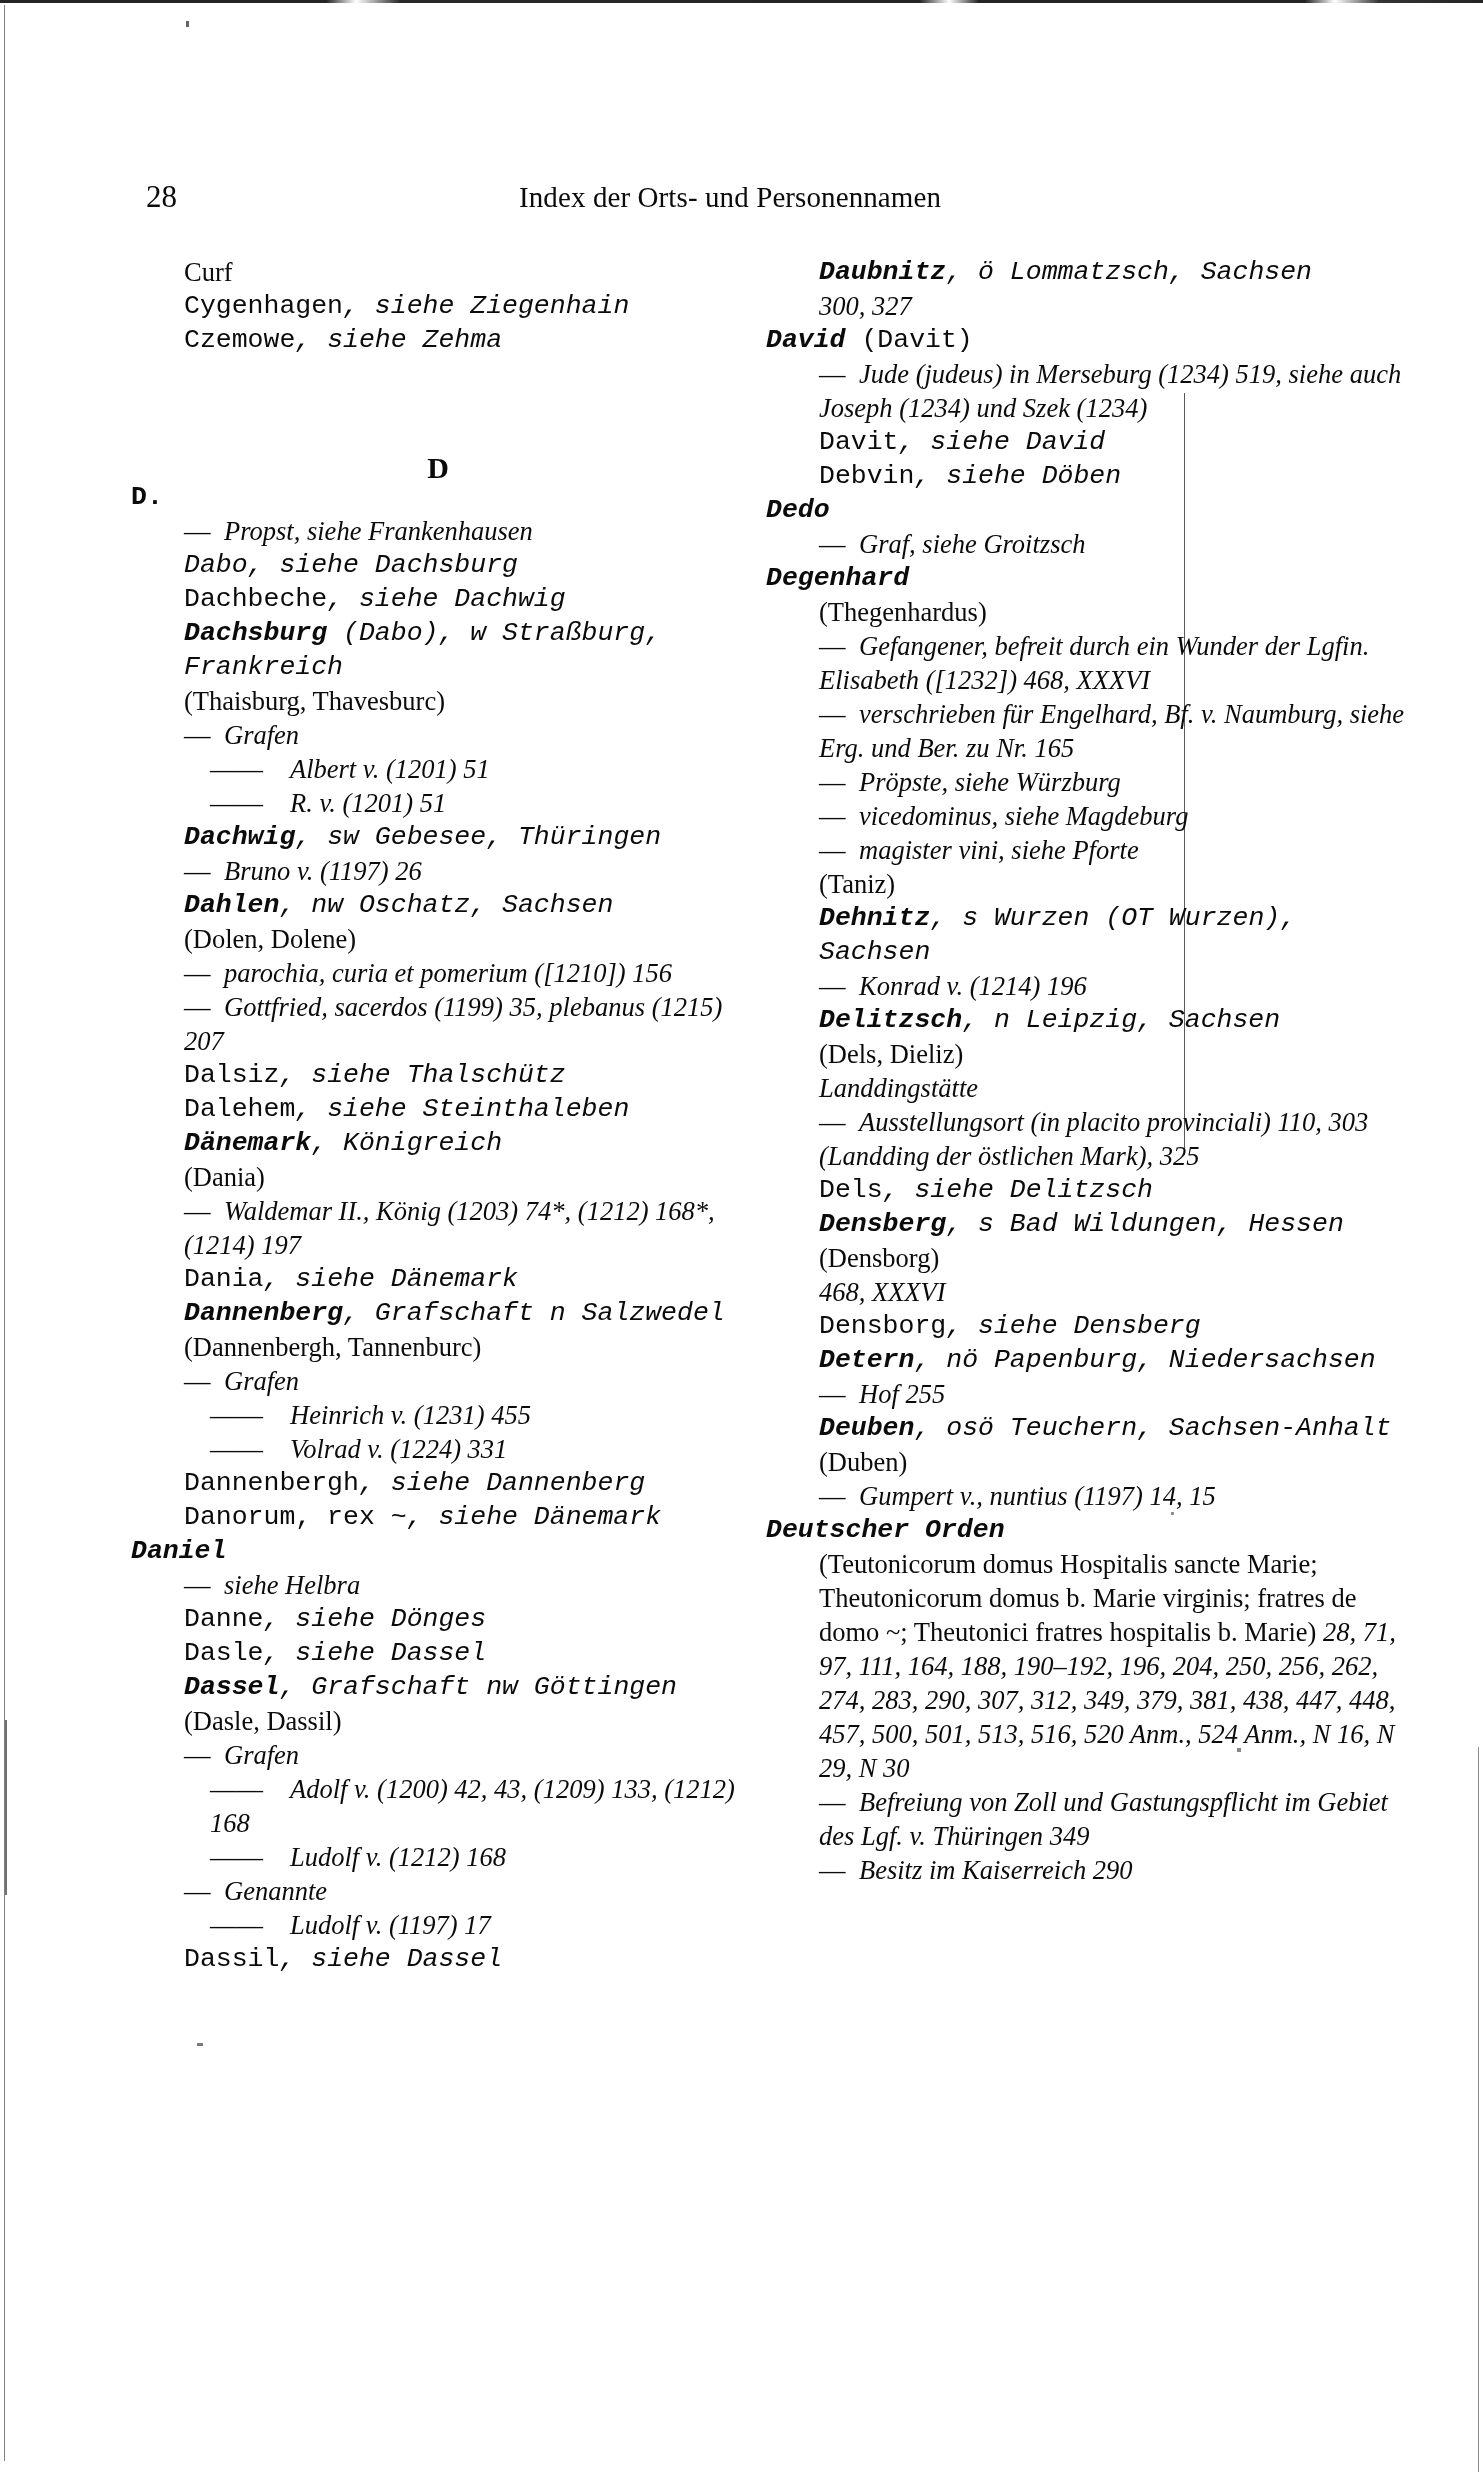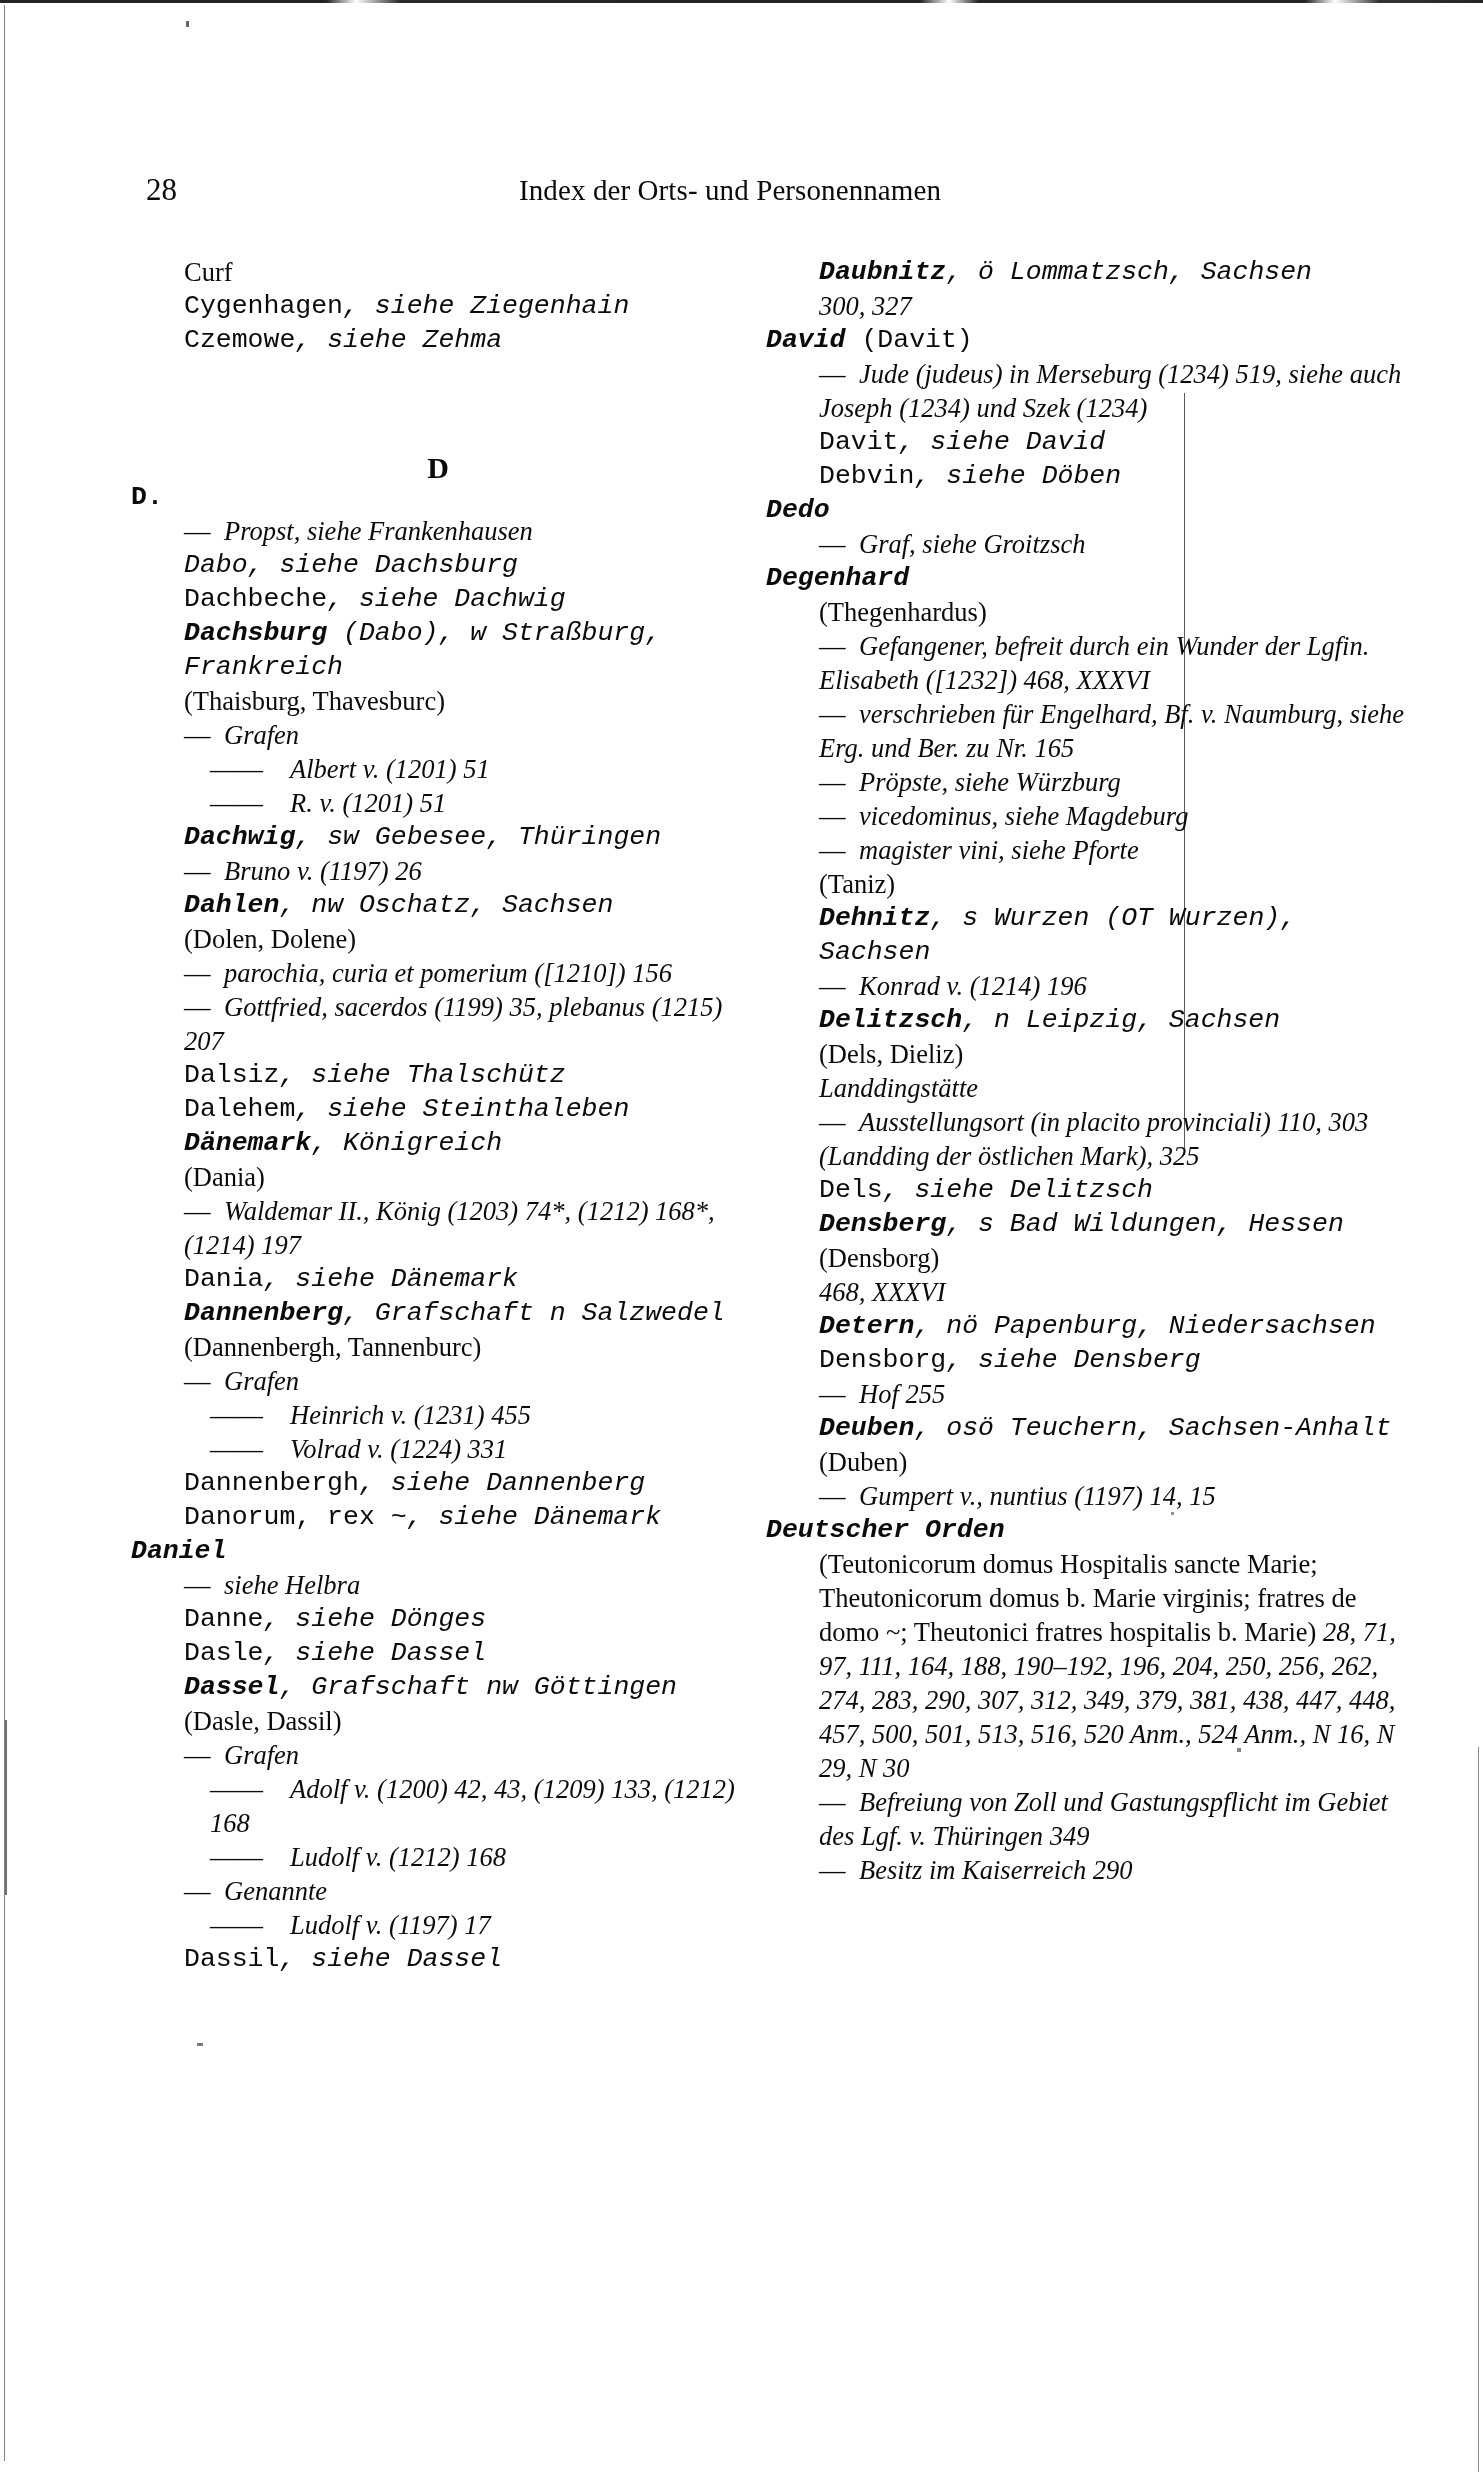--- a/index.html
+++ b/index.html
@@ -22,21 +22,21 @@
     background:#1b1b1b;opacity:.72;}
   #scan-speck-a{position:absolute;left:186px;top:21px;width:2.6px;height:6.4px;background:#222;opacity:.7;}
   #scan-speck-b{position:absolute;left:1237px;top:1748px;width:3.7px;height:3.7px;background:#222;opacity:.55;}
   #scan-speck-c{position:absolute;left:1171px;top:1512px;width:3.2px;height:3.2px;background:#222;opacity:.5;}
   #scan-speck-d{position:absolute;left:197px;top:2043px;width:6.4px;height:3.2px;background:#222;opacity:.6;}
 
   
   #page{position:absolute;left:0;top:0;width:1483px;height:2475px;}
 
   
-  #running-head{position:absolute;left:0;top:173px;width:1226px;height:37px;}
+  #running-head{position:absolute;left:0;top:180px;width:1226px;height:37px;}
   #folio{position:absolute;left:146px;top:0;font-size:31px;line-height:33px;}
   #head-title{position:absolute;left:519px;top:1.1px;font-size:29px;line-height:33px;
     letter-spacing:0.1px;}
 
   
   .col{position:absolute;top:255px;font-size:26.5px;line-height:34px;}
   #col-left{left:131px;width:614px;}
   #col-right{left:766px;width:656px;}
 
   .entry{margin:0;padding:0;}
@@ -148,22 +148,22 @@
       <div class="entry l-head cont"><b>Dehnitz</b><i>, s Wurzen (OT Wurzen), Sachsen</i></div>
       <div class="entry l-sub cont"><span class="dash1">—</span><i>Konrad v. (1214) 196</i></div>
       <div class="entry l-head cont"><b>Delitzsch</b><i>, n Leipzig, Sachsen</i></div>
       <div class="entry l-indent"><span class="rm">(Dels, Dieliz)</span></div>
       <div class="entry l-indent"><i>Landdingstätte</i></div>
       <div class="entry l-sub cont"><span class="dash1">—</span><i>Ausstellungsort (in placito provinciali) 110, 303 (Landding der östlichen Mark), 325</i></div>
       <div class="entry l-head cont"><span class="rm">Dels</span><i>, siehe Delitzsch</i></div>
       <div class="entry l-head cont"><b>Densberg</b><i>, s Bad Wildungen, Hessen</i></div>
       <div class="entry l-indent"><span class="rm">(Densborg)</span></div>
       <div class="entry l-indent"><i>468, XXXVI</i></div>
+      <div class="entry l-head cont"><span class="rm">Densborg</span><i>, siehe Densberg</i></div>
       <div class="entry l-head cont"><b>Detern</b><i>, nö Papenburg, Niedersachsen</i></div>
-      <div class="entry l-head cont"><span class="rm">Densborg</span><i>, siehe Densberg</i></div>
       <div class="entry l-sub cont"><span class="dash1">—</span><i>Hof 255</i></div>
       <div class="entry l-head cont"><b>Deuben</b><i>, osö Teuchern, Sachsen-Anhalt</i></div>
       <div class="entry l-indent"><span class="rm">(Duben)</span></div>
       <div class="entry l-sub cont"><span class="dash1">—</span><i>Gumpert v., nuntius (1197) 14, 15</i></div>
       <div class="entry l-head"><b>Deutscher Orden</b></div>
       <div class="entry l-indent"><span class="rm">(Teutonicorum domus Hospitalis sancte Marie; Theutonicorum domus b. Marie virginis; fratres de domo ~; Theutonici fratres hospitalis b. Marie)</span><i> 28, 71, 97, 111, 164, 188, 190–192, 196, 204, 250, 256, 262, 274, 283, 290, 307, 312, 349, 379, 381, 438, 447, 448, 457, 500, 501, 513, 516, 520 Anm., 524 Anm., N 16, N 29, N 30</i></div>
       <div class="entry l-sub cont"><span class="dash1">—</span><i>Befreiung von Zoll und Gastungspflicht im Gebiet des Lgf. v. Thüringen 349</i></div>
       <div class="entry l-sub cont"><span class="dash1">—</span><i>Besitz im Kaiserreich 290</i></div>
     </div>
 

